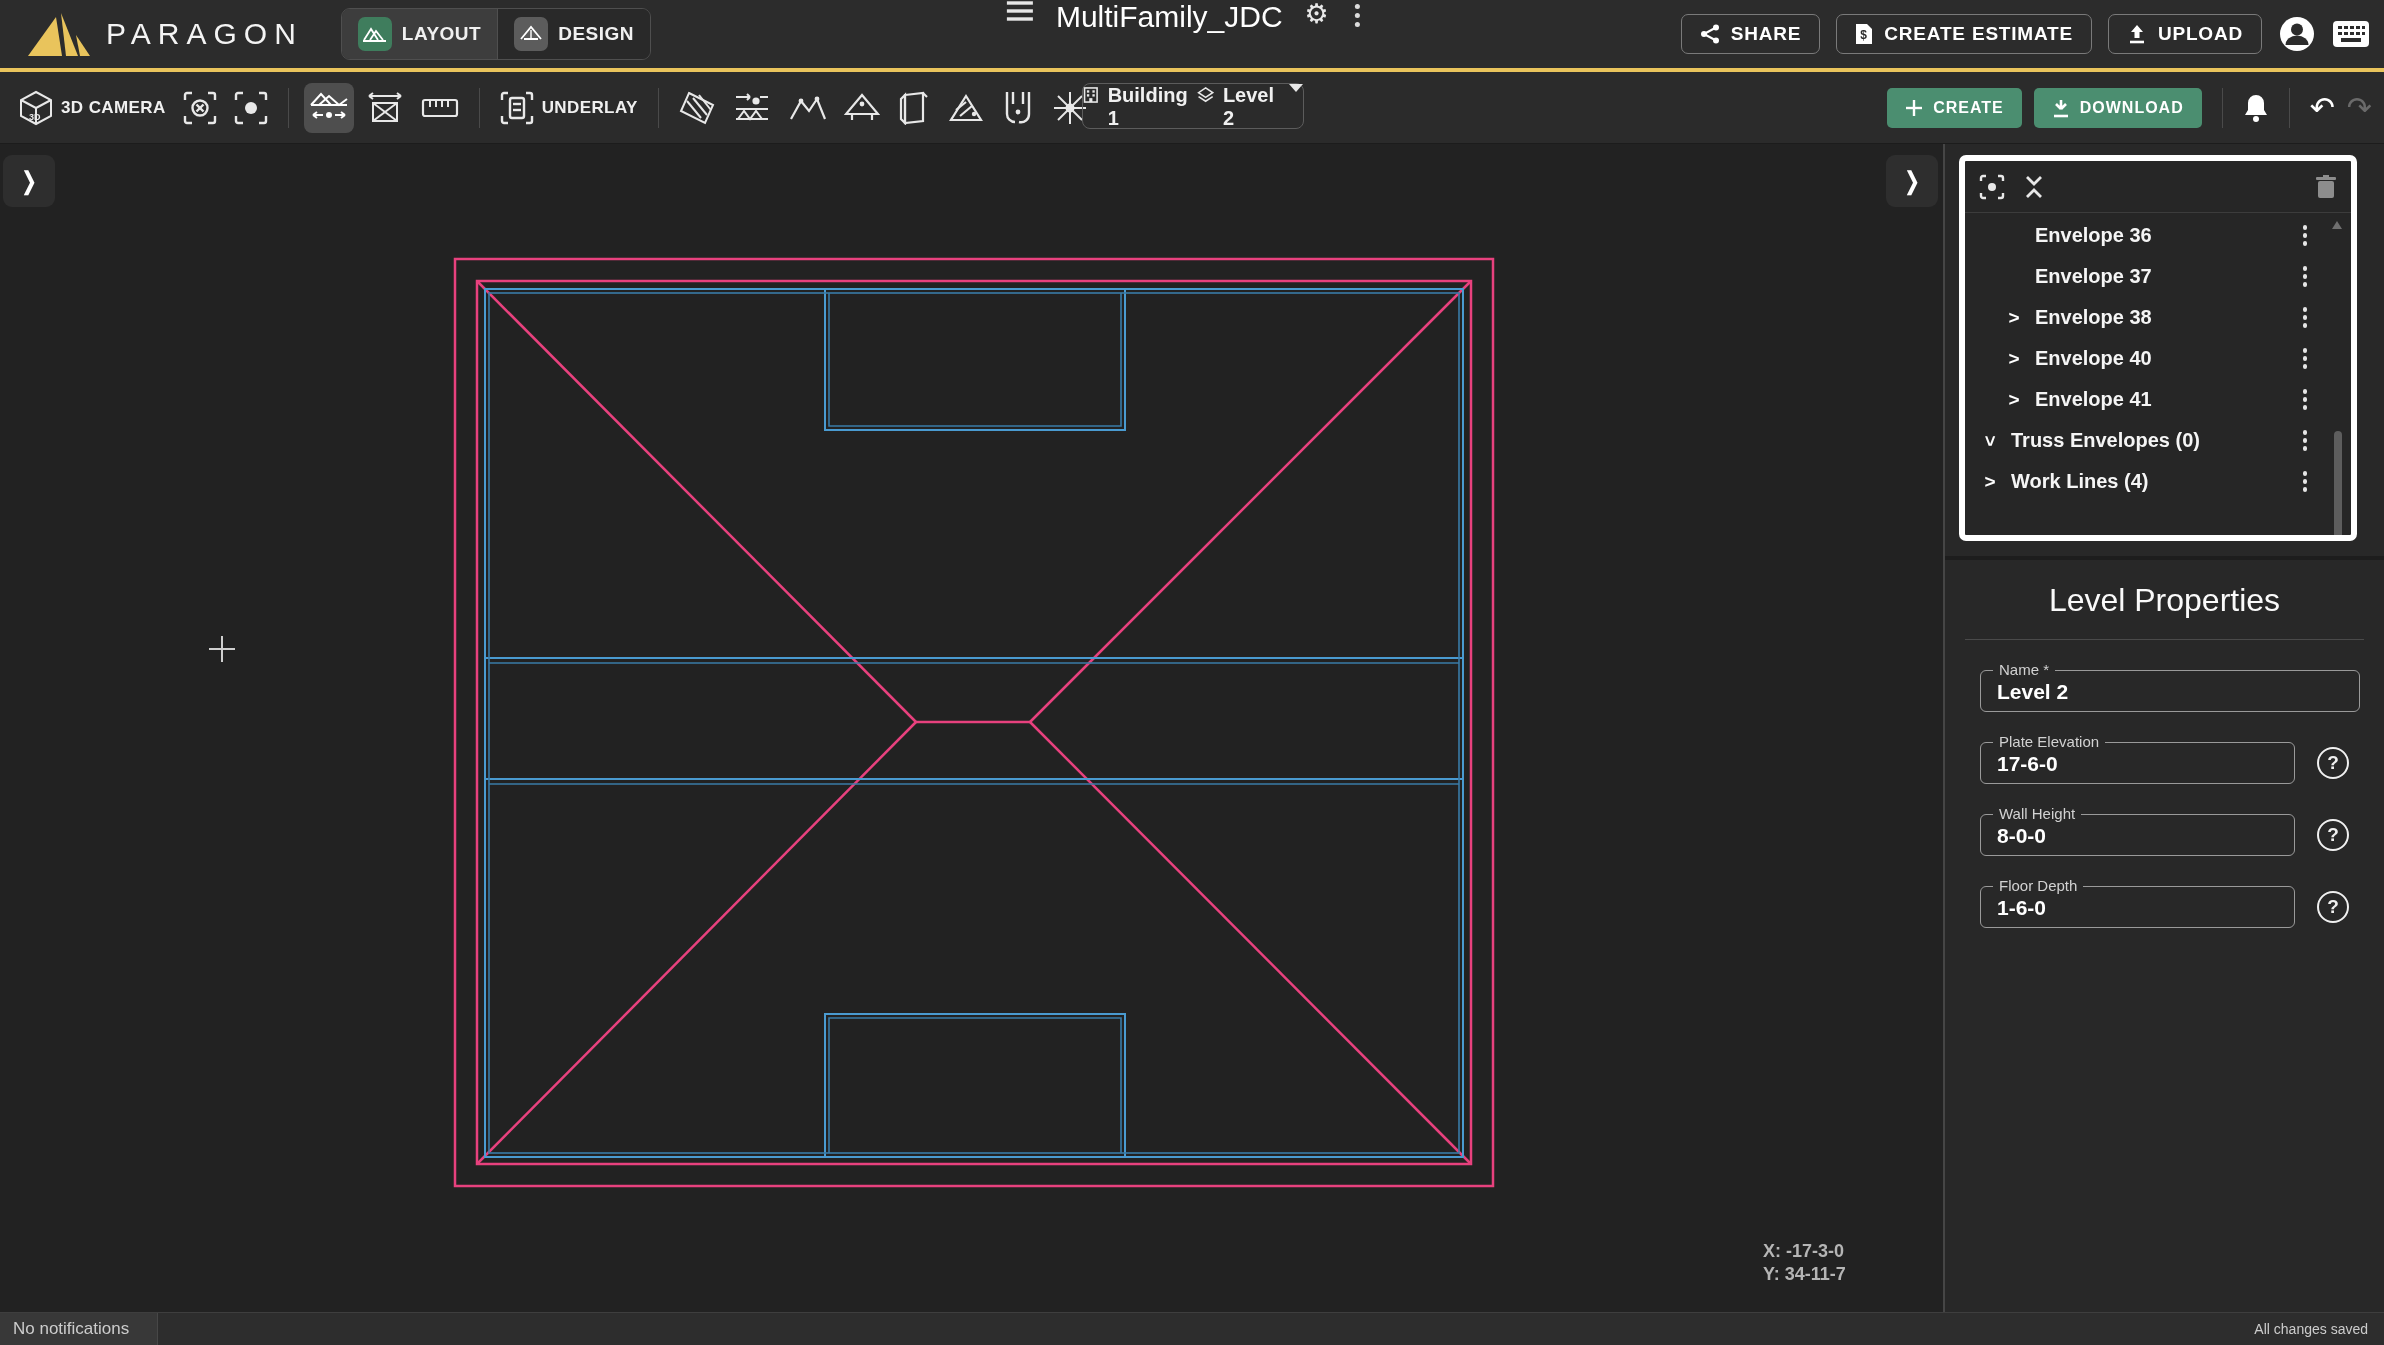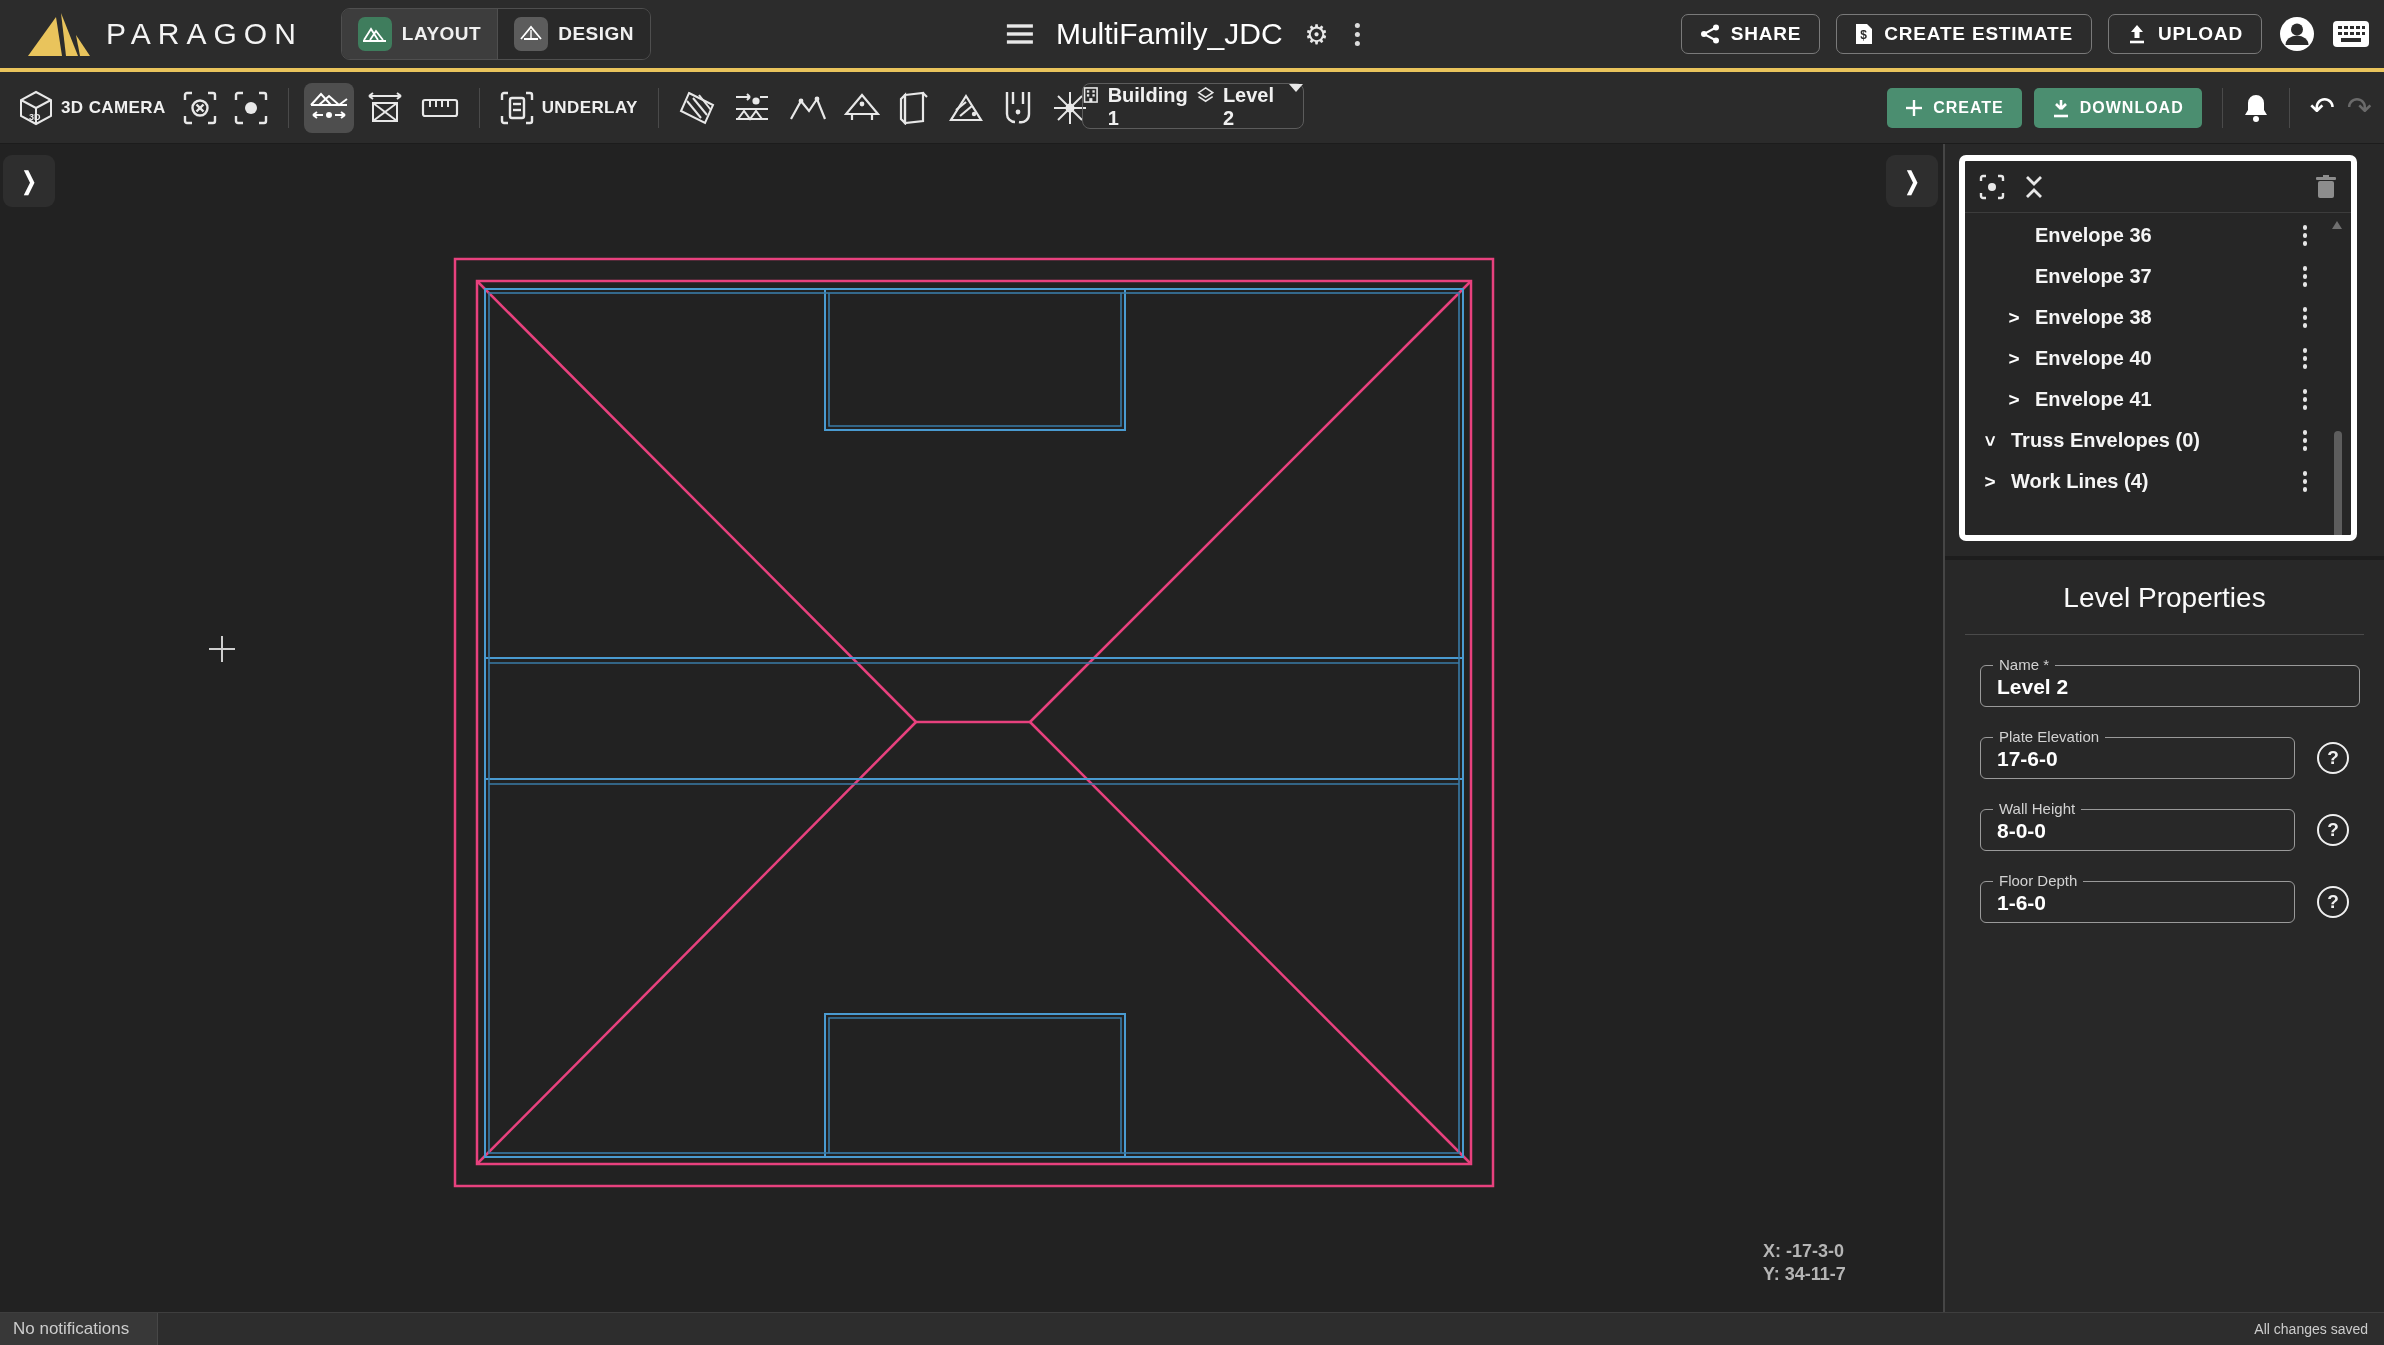--- a/index.html
+++ b/index.html
@@ -19,21 +19,21 @@
   .brand-name{font-size:30px;letter-spacing:7px;font-weight:500;color:#f4f4f4}
   .tab-group{display:flex;margin-left:38px;border:1px solid #4f4f4f;border-radius:9px;overflow:hidden;height:52px}
   .tab{display:flex;align-items:center;gap:10px;padding:0 16px;background:#292929;cursor:pointer}
   .tab.active{background:#3d3d3d}
   .tab + .tab{border-left:1px solid #4f4f4f}
   .tab-label{font-size:19px;font-weight:700;letter-spacing:.5px}
   .tab-ico{width:34px;height:34px;border-radius:7px;display:flex;align-items:center;justify-content:center}
   .tab-ico.green{background:linear-gradient(135deg,#44real 0,#44805f 0,#3a7a5a 100%);background-color:#3f7d5d}
   .tab-ico.gray{background:#5c5c5c}
   .title-cluster{position:absolute;left:50%;top:0;height:68px;transform:translateX(-52%);
-    display:flex;align-items:center;gap:22px}
+    display:flex;gap:22px}
   .doc-title{font-size:30px;font-weight:500;color:#fff;white-space:nowrap}
   .glyph{font-family:"DejaVu Sans",sans-serif;color:#e8e8e8;line-height:1}
   .topbar-right{position:absolute;right:14px;top:0;height:68px;display:flex;align-items:center;gap:16px}
   .btn-outline{display:flex;align-items:center;gap:11px;height:40px;padding:0 18px;border:1.5px solid #7a7a7a;
     border-radius:7px;background:transparent;color:#fff;font-size:19px;font-weight:700;letter-spacing:.8px;cursor:pointer;white-space:nowrap}
   .kebab{display:flex;flex-direction:column;gap:4px;cursor:pointer;padding:4px}
   .kebab i{width:5px;height:5px;border-radius:50%;background:#dcdcdc}
 
   
   .goldstrip{height:4px;background:var(--accent-gold);flex:none}
@@ -80,21 +80,21 @@
   .chev.none{visibility:hidden}
   .chev.down{transform:rotate(90deg)}
   .tree-label{font-size:20px;font-weight:600;color:#f5f5f5;margin-left:8px;white-space:nowrap}
   .row-kebab{margin-left:auto;margin-right:44px;display:flex;flex-direction:column;gap:3.5px;cursor:pointer}
   .row-kebab i{width:4.5px;height:4.5px;border-radius:50%;background:#e6e6e6}
   .scroll-thumb{position:absolute;right:9px;top:218px;width:8px;height:110px;border-radius:4px;background:#5d5d5d}
   .scroll-up{position:absolute;right:9px;top:8px;width:0;height:0;border-left:5px solid transparent;
     border-right:5px solid transparent;border-bottom:8px solid #6f6f6f}
 
   .props{position:absolute;left:0;top:412px;width:100%;border-top:4px solid #1d1d1d;padding-top:22px}
-  .props-title{text-align:center;font-size:28px;font-weight:500;color:#fafafa}
+  .props-title{text-align:center;font-size:32px;font-weight:500;color:#fafafa}
   .props-divider{height:1px;background:#4a4a4a;margin:20px 20px 0 20px}
   .field-row{position:relative;margin:30px 0 0 35px;display:flex;align-items:center}
   .field{position:relative;height:42px;border:1px solid #9a9a9a;border-radius:6px;background:transparent}
   .field.wide{width:380px}.field.narrow{width:315px}
   .field-label{position:absolute;top:-10px;left:12px;background:var(--panel-bg);padding:0 6px;
     font-size:15px;color:#d2d2d2;white-space:nowrap}
   .field input{width:100%;height:100%;background:transparent;border:none;outline:none;color:#fff;
     font-size:21px;font-weight:700;font-family:"Liberation Sans",sans-serif;padding:2px 0 0 16px}
   .help{margin-left:22px;width:32px;height:32px;border:2.5px solid #f0f0f0;border-radius:50%;
     display:flex;align-items:center;justify-content:center;font-size:19px;font-weight:700;color:#f0f0f0;cursor:pointer}

